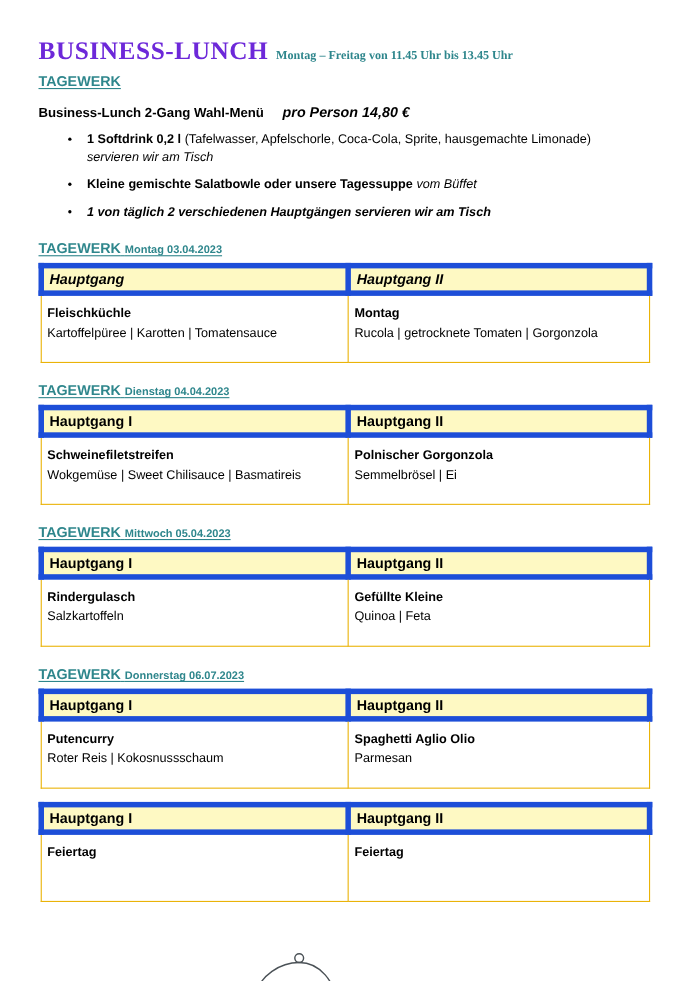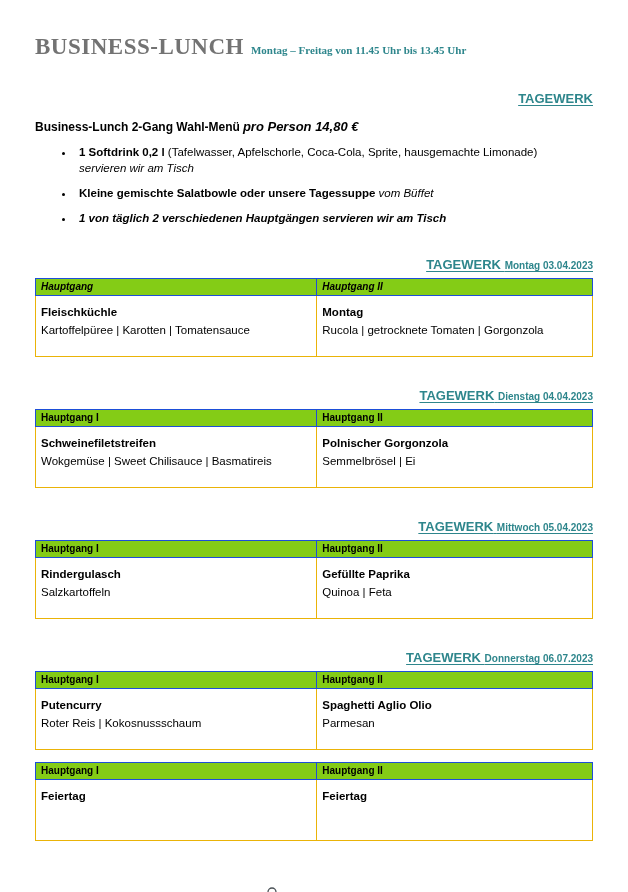--- a/index.html
+++ b/index.html
@@ -11,67 +11,66 @@
     overflow: hidden;
   }
   .page { padding: 34px 35px 0 35px; }
 
   
   .title-row { white-space: nowrap; }
   .doc-title {
     font-family: "Liberation Serif", serif;
     font-weight: bold;
     font-size: 23px;
-    color: #737373;
+    color: #6d28d9;
     letter-spacing: 0.5px;
     display: inline;
   }
   .doc-subtitle {
     font-family: "Liberation Serif", serif;
     font-weight: bold;
     font-size: 11px;
     color: #2e868c;
     margin-left: 7px;
   }
 
   
   .tw-heading {
-    margin-top: 31px;
+    margin-top: 6px;
     color: #2e868c;
     font-weight: bold;
     font-size: 13px;
     text-decoration: underline;
     text-underline-offset: 2px;
-    text-align: right;
   }
   .tw-heading .tw-date { font-size: 10px; }
 
   
   .offer-line { margin-top: 13px; font-size: 12px; font-weight: bold; }
-  .offer-detail { font-style: italic; font-size: 13px; margin-left: 3px; }
+  .offer-detail { font-style: italic; font-size: 13px; margin-left: 17px; }
 
   ul.bullets { margin: 10px 0 0 40px; padding: 0; }
   ul.bullets li { font-size: 11.5px; line-height: 1.4; margin-bottom: 9px; padding-left: 4px; }
   .b { font-weight: bold; }
   .i { font-style: italic; }
   .bi { font-weight: bold; font-style: italic; }
 
   
   .day-section { margin-top: 17px; }
   .day-section.tight { margin-top: 12px; }
   .menu-table {
     width: 100%;
     border-collapse: collapse;
     margin-top: 6px;
     table-layout: fixed;
   }
   .menu-table th {
-    background: #84cc16;
-    border: 1px solid #1d4ed8;
-    font-size: 10px;
+    background: #fef9c3;
+    border: 5px solid #1d4ed8;
+    font-size: 13px;
     font-weight: bold;
     text-align: left;
     padding: 2px 5px 3px 5px;
   }
   .menu-table.italic-head th { font-style: italic; }
   .menu-table td {
     border: 1px solid #eab308;
     vertical-align: top;
     height: 50px;
     padding: 8px 5px 2px 5px;
@@ -211,21 +210,21 @@
           <tr>
         <th>Hauptgang I</th>
         <th>Hauptgang II</th>
       </tr>
       <tr>
         <td>
           <span class="dish-title">Rindergulasch</span>
           <span class="dish-desc">Salzkartoffeln</span>
         </td>
         <td>
-          <span class="dish-title">Gefüllte Paprika</span>
+          <span class="dish-title">Gefüllte Kleine</span>
           <span class="dish-desc">Quinoa | Feta</span>
         </td>
       </tr>
     </tbody>
       </table>
   </div>
 
   <div class="day-section">
     <div class="tw-heading">
       <span>TAGEWERK</span>

